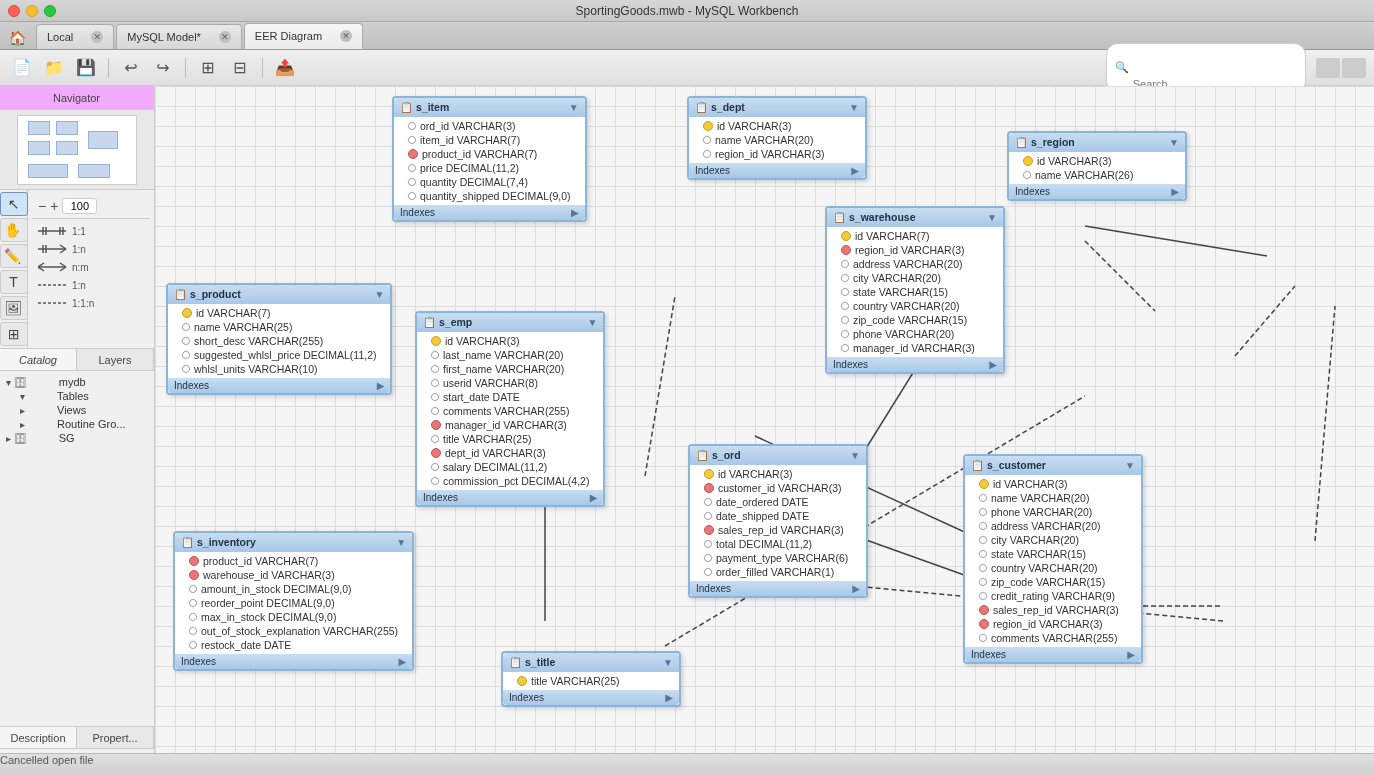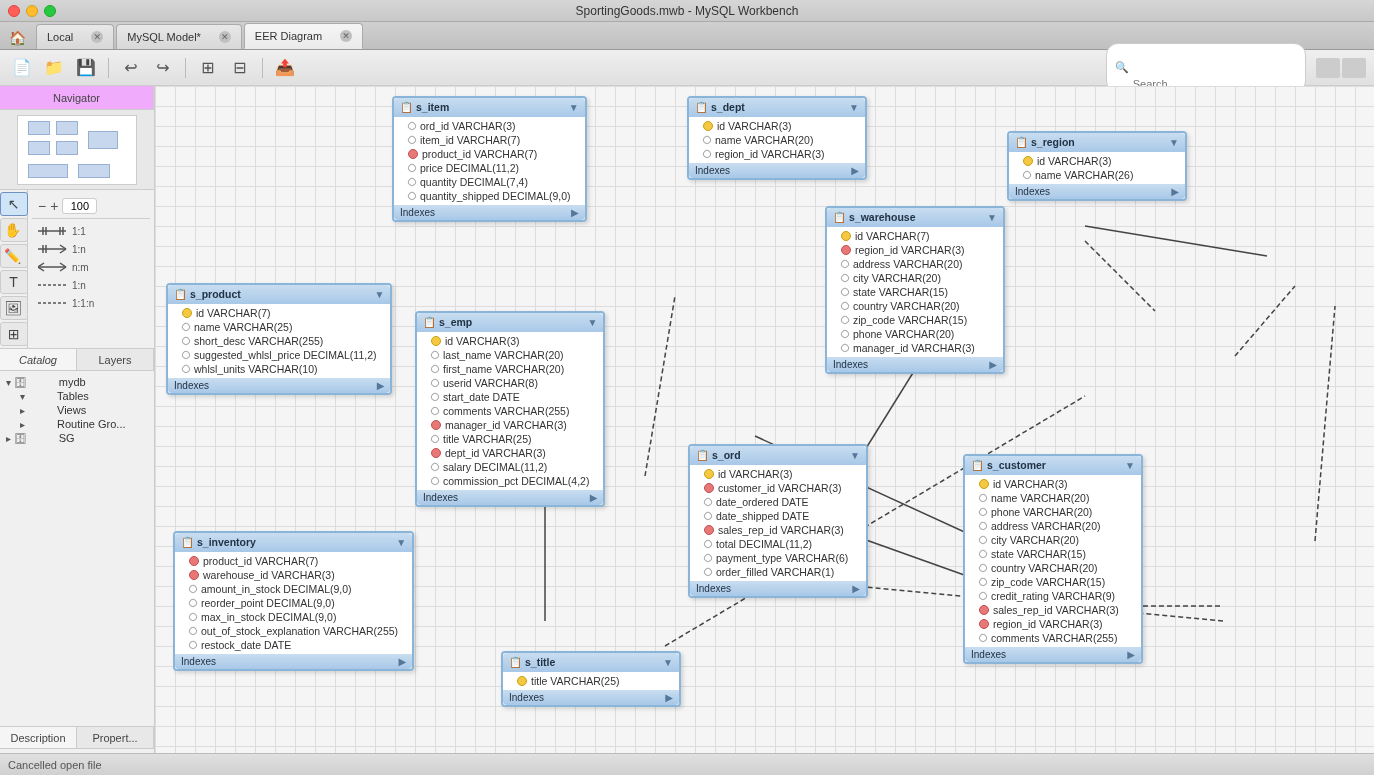--- a/index.html
+++ b/index.html
@@ -86,21 +86,21 @@
     .field-icon.diamond { width: 8px; height: 8px; background: white; border: 1px solid #aaa; transform: rotate(45deg); flex-shrink: 0; }
     .field-text { color: #333; font-size: 10.5px; }
     .db-table-footer { background: linear-gradient(#c8ddf0, #a8c8e8); border-radius: 0 0 4px 4px; padding: 2px 6px; display: flex; align-items: center; justify-content: space-between; color: #234; font-size: 10px; }
     .expand-arrow { color: #557799; font-size: 10px; }
 
     
     .scrollbar { position: absolute; bottom: 0; left: 0; right: 0; height: 12px; background: #ddd; }
     .scroll-thumb { height: 12px; background: #aaa; border-radius: 6px; width: 200px; }
 
     
-    .statusbar { position: absolute; bottom: 0; left: 0; right: 0; height: 22px; background: linear-gradient(#e0e0e0, #d0d0d0); border-top: 1px solid #bbb; display: flex; align-items: center; padding: 0 8px; }
+    .statusbar { position: absolute; bottom: 0; left: 0; right: 0; height: 22px; background: linear-gradient(#e0e0e0, #d0d0d0); border-top: 1px solid #bbb; display: flex; padding: 0 0; }
     .status-text { font-size: 11px; color: #555; }
 
     
     .connector-svg { position: absolute; top: 0; left: 0; pointer-events: none; }
   </style>
 </head>
 <body>
 
 <div class="titlebar">
   <div class="traffic-lights">

